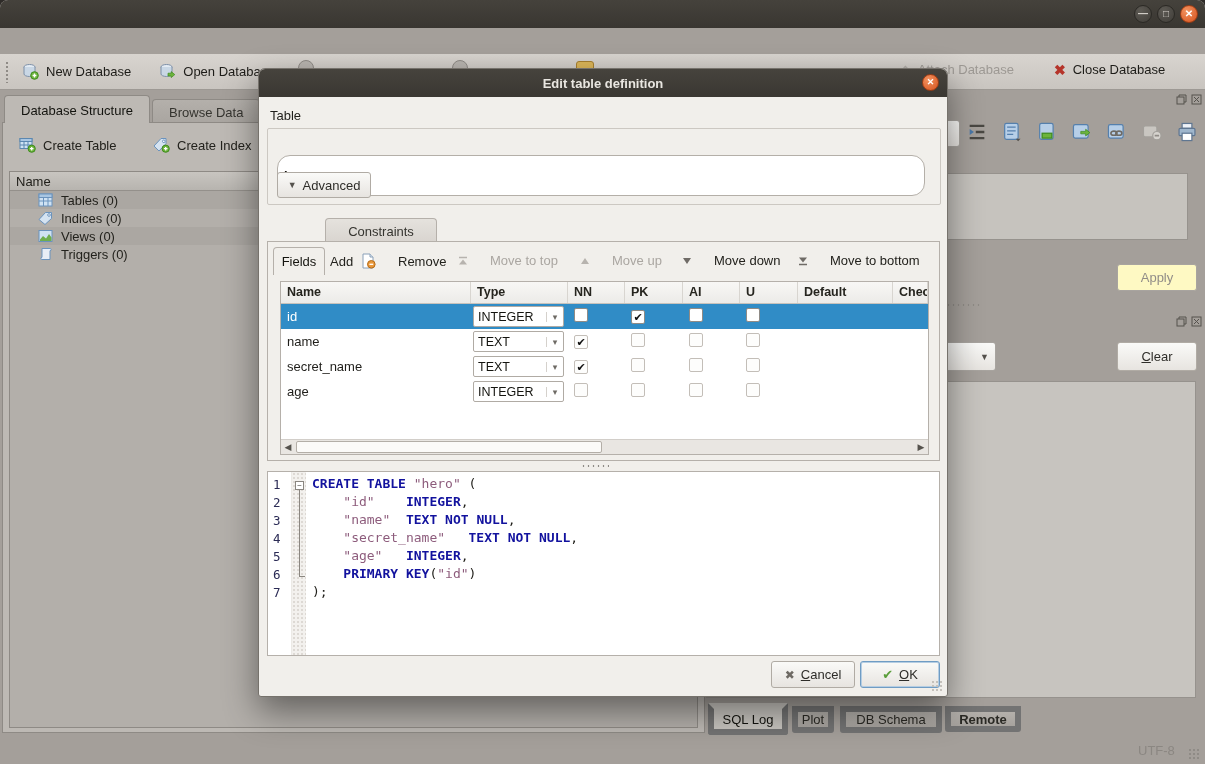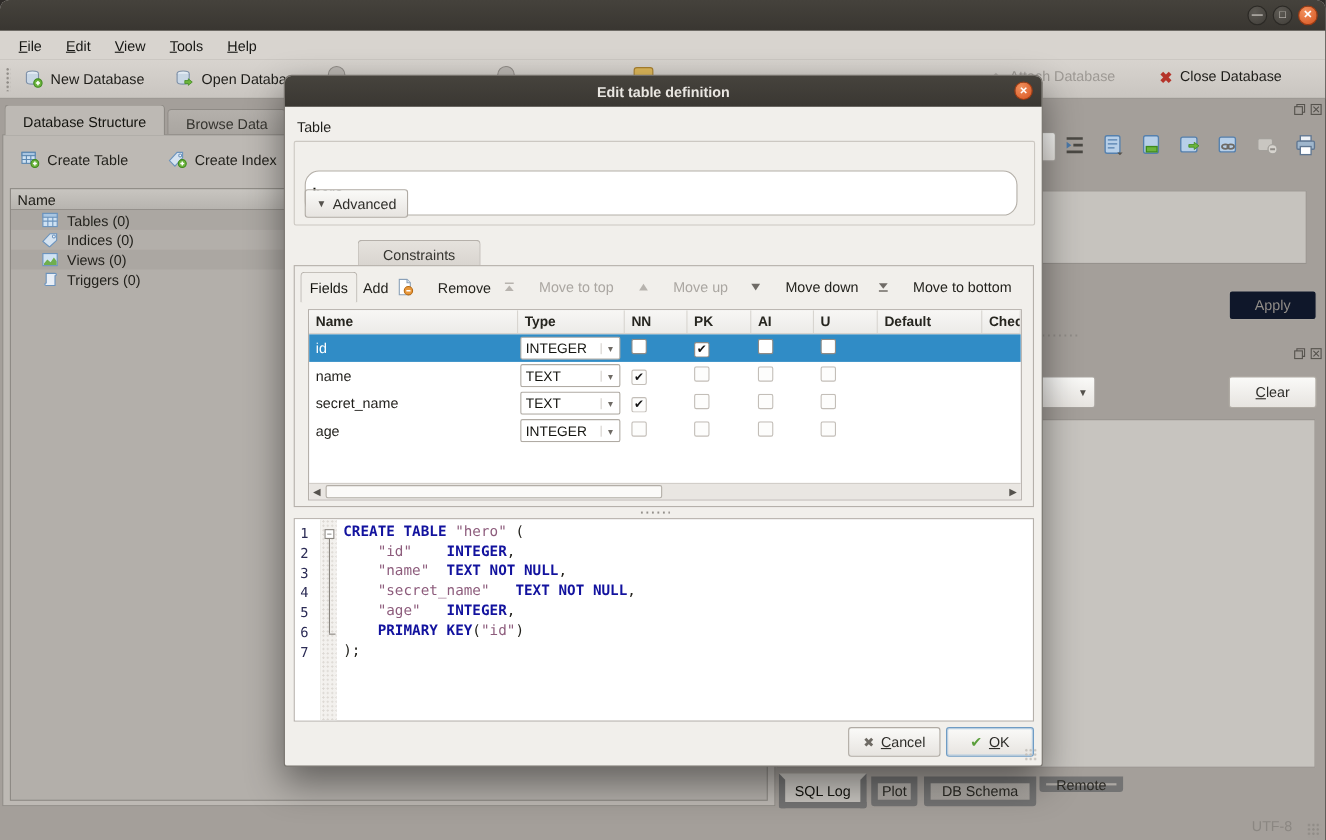--- a/index.html
+++ b/index.html
@@ -33,21 +33,21 @@
 .treewrap{position:absolute;left:6px;top:48px;width:689px;height:557px;border:1px solid #8e8a85;background:#b3afaa;overflow:hidden}
 .treehdr{height:19px;background:linear-gradient(#c8c5c0,#b7b4af);border-bottom:1px solid #94908b;padding:2px 6px;color:#21201b}
 .tree-row{display:flex;align-items:center;height:18px;padding-left:28px;color:#23221d}
 .tree-row.dark{background:#abA7a2;background:#aba7a2}
 .ticon{width:16px;height:15px;margin-right:7px;display:inline-block}
 
 .dockbtns{display:flex;gap:4px}
 .dicon{width:22px;height:22px;display:inline-block}
 .cellarea{background:#c6c3be;border:1px solid #96928d}
 .btn{display:inline-flex;align-items:center;justify-content:center;gap:6px;background:linear-gradient(#fafaf8,#e7e4e0);border:1px solid #b0aba4;border-radius:3px;color:#2e2d29}
-.btn.disabled{background:#0f172a;border-color:#a8a49f;color:#918d88}
+.btn.disabled{background:#fef9c3;border-color:#a8a49f;color:#918d88}
 .dots-h{height:4px;background-image:radial-gradient(#8f8b86 1px,transparent 1.2px);background-size:5px 4px;background-repeat:repeat-x}
 .combo-frag{background:linear-gradient(#fafaf8,#e7e4e0);border:1px solid #a8a49f;border-radius:3px;display:flex;align-items:center;justify-content:flex-end;padding-right:6px;color:#55524d;font-size:9px}
 .logpanel{background:#c7c4bf;border:1px solid #96928d}
 
 .btab{position:absolute;border:6px solid #737373;background:linear-gradient(#b4b0ab,#a7a39e);color:#2a2924;display:flex;align-items:center;justify-content:center;border-radius:0 0 3px 3px}
 .btab.active{background:#c7c4bf;border-top-color:#c7c4bf;color:#14140f}
 .statusenc{color:#8b8782}
 .gripcorner{width:13px;height:13px;background-image:radial-gradient(#8f8b86 1px,transparent 1.2px);background-size:4px 4px}
 
 .dialog{left:258px;top:68px;width:690px;height:629px;background:#f1efeb;border:1px solid #76726c;border-radius:7px 7px 3px 3px;box-shadow:0 14px 34px rgba(0,0,0,.45);z-index:10}
@@ -95,27 +95,20 @@
 <div class="screen">
 
   <div class="abs titlebar">
     <div class="winbtns">
       <div class="winbtn">—</div>
       <div class="winbtn">□</div>
       <div class="winbtn close">✕</div>
     </div>
   </div>
 
-  <div class="abs menubar" id="menubar">
-      <div class="menuitem"><u>F</u>ile</div>
-      <div class="menuitem"><u>E</u>dit</div>
-      <div class="menuitem"><u>V</u>iew</div>
-      <div class="menuitem"><u>T</u>ools</div>
-      <div class="menuitem"><u>H</u>elp</div>
-    </div>
 
   <div class="abs toolbar">
     <div class="grip-v"></div>
     <div class="tbtn">
       <svg width="17" height="17" viewBox="0 0 17 17">
           <ellipse cx="7.5" cy="4" rx="5.5" ry="2.5" fill="#e3ebf3" stroke="#7d90a8"></ellipse>
           <path d="M2 4v7c0 1.4 2.5 2.5 5.5 2.5S13 12.4 13 11V4" fill="#c9d7e5" stroke="#7d90a8"></path>
           <circle cx="12.5" cy="12.5" r="3.8" fill="#6cb43c" stroke="#3e8a1d"></circle>
           <path d="M12.5 10.6v3.8M10.6 12.5h3.8" stroke="#fff" stroke-width="1.4"></path>
         </svg>
@@ -267,21 +260,21 @@
   <div class="abs combo-frag" style="left:880px;top:342px;width:116px;height:29px">▼</div>
   <div class="abs btn" style="left:1117px;top:342px;width:80px;height:29px">
     <span class="ul-first"><u>C</u>lear</span>
   </div>
   <div class="abs logpanel" style="left:706px;top:381px;width:490px;height:317px"></div>
 
   <div id="bottom-tabs">
       <div class="btab active" style="left: 708px; width: 80px; top: 703px; height: 32px;">SQL Log</div>
       <div class="btab" style="left: 792px; width: 42px; top: 706px; height: 27px;">Plot</div>
       <div class="btab" style="left: 840px; width: 102px; top: 706px; height: 27px;">DB Schema</div>
-      <div class="btab" style="left: 945px; width: 76px; top: 706px; height: 14px;">Remote</div>
+      <div class="btab" style="left: 945px; width: 76px; top: 706px; height: 26px; font-weight: bold;">Remote</div>
     </div>
 
   <div class="abs statusenc" style="left:1138px;top:743px">UTF-8</div>
   <div class="abs gripcorner" style="left:1188px;bottom:3px"></div>
 
   <div class="abs dialog">
     <div class="dtitle">
       <span>Edit table definition</span>
       <div class="dclose">✕</div>
     </div>

